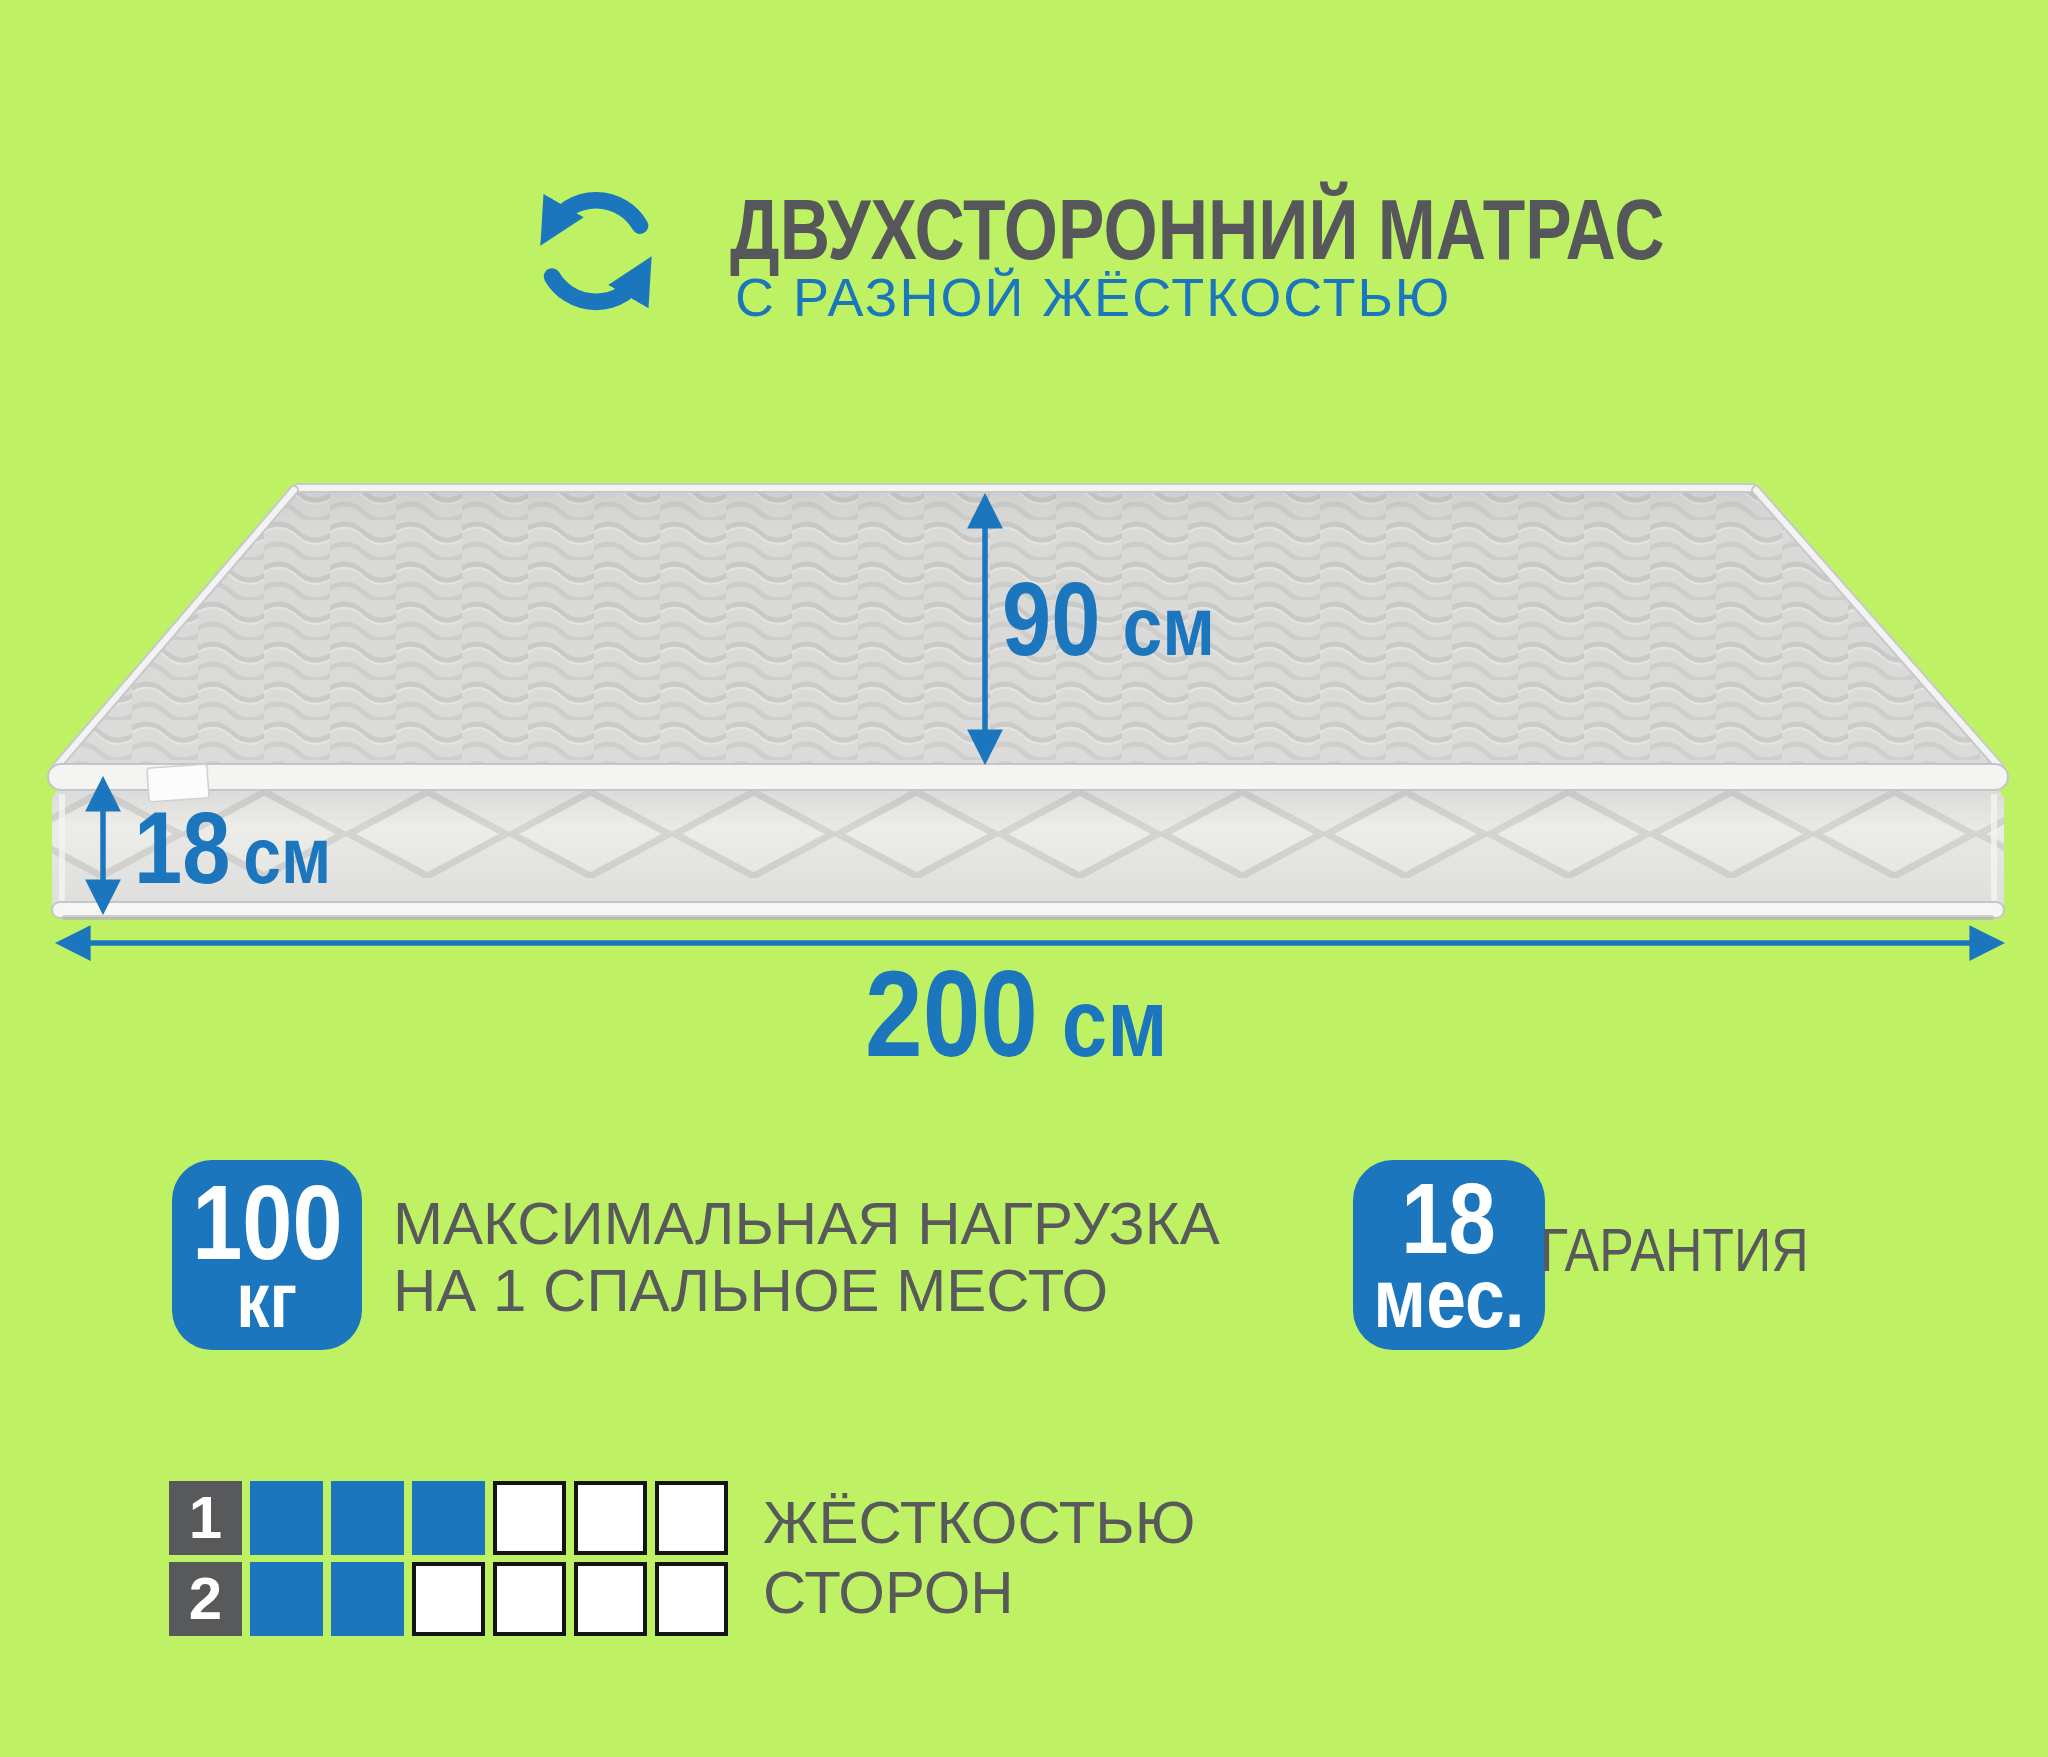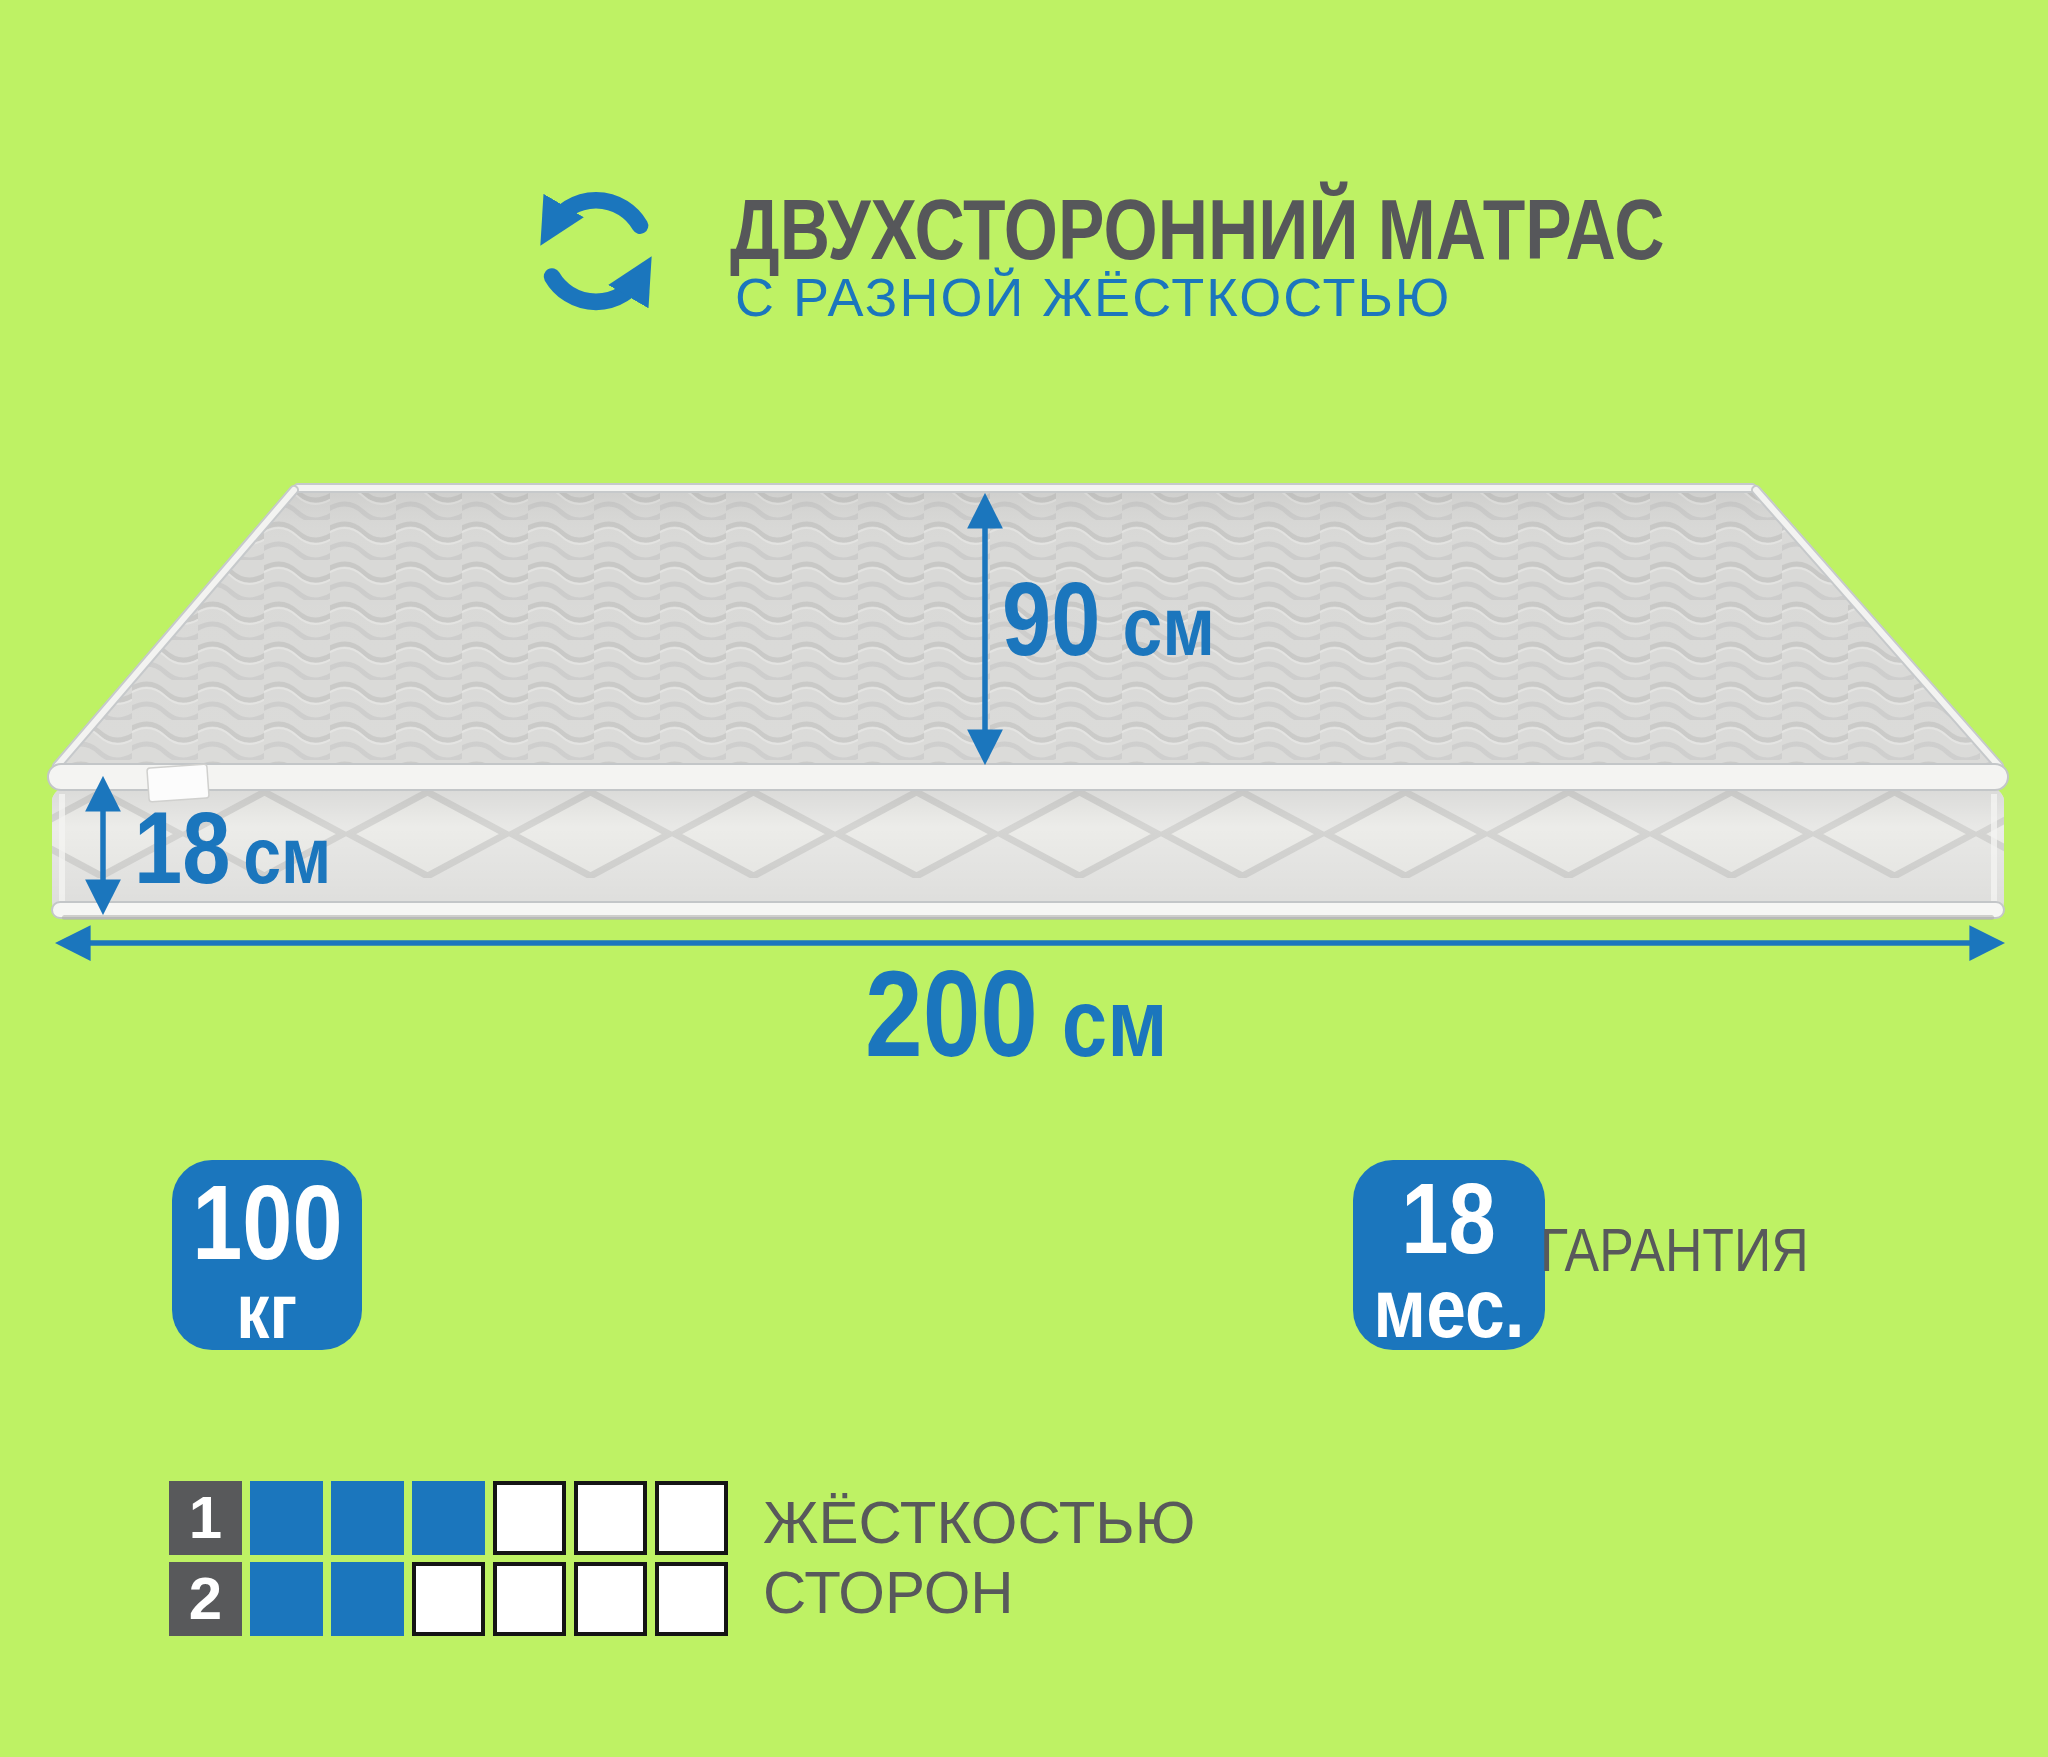--- a/index.html
+++ b/index.html
@@ -33,21 +33,21 @@
   #dim-18{left:134px;top:797px;}
   #dim-18 .val{font-size:102px;line-height:102px;}
   #dim-18 .unit{font-size:80px;margin-left:15px;}
   #dim-200{left:865px;top:953px;}
   #dim-200 .val{font-size:122px;line-height:122px;}
   #dim-200 .unit{font-size:96px;margin-left:28px;}
 
   
   .badge{
     width:190px;height:190px;border-radius:40px;background:#1b76bd;color:#ffffff;
-    display:flex;flex-direction:column;align-items:center;text-align:center;justify-content:space-between;
+    display:flex;flex-direction:column;align-items:center;text-align:center;
   }
   .badge .bval{font-weight:700;transform:scaleX(0.85);transform-origin:center top;white-space:nowrap;}
   .badge .bunit{font-weight:700;transform:scaleX(0.85);transform-origin:center top;white-space:nowrap;}
   #badge-load{left:172px;top:1160px;padding-top:12px;box-sizing:border-box;}
   #badge-load .bval{font-size:106px;line-height:101px;}
   #badge-load .bunit{font-size:78px;line-height:78px;margin-top:-12px;}
   #badge-warranty{left:1353px;top:1160px;width:192px;padding-top:8px;box-sizing:border-box;}
   #badge-warranty .bval{font-size:100px;line-height:100px;}
   #badge-warranty .bunit{font-size:84px;line-height:84px;margin-top:-12px;}
 
@@ -159,20 +159,24 @@
   </div>
   <div id="dim-200" class="abs dim">
     <span class="val">200</span>
     <span class="unit">см</span>
   </div>
 
   <div id="badge-load" class="abs badge">
     <div class="bval">100</div>
     <div class="bunit">кг</div>
   </div>
+  <div id="load-label" class="abs">
+    <div>МАКСИМАЛЬНАЯ НАГРУЗКА</div>
+    <div>НА 1 СПАЛЬНОЕ МЕСТО</div>
+  </div>
 
   <div id="badge-warranty" class="abs badge">
     <div class="bval">18</div>
     <div class="bunit">мес.</div>
   </div>
   <div id="warranty-label" class="abs">ГАРАНТИЯ</div>
 
   <div id="firmness-row-1" class="abs frow">
       <div class="fcell flabel">1</div>
       <div class="fcell ffill"></div>

